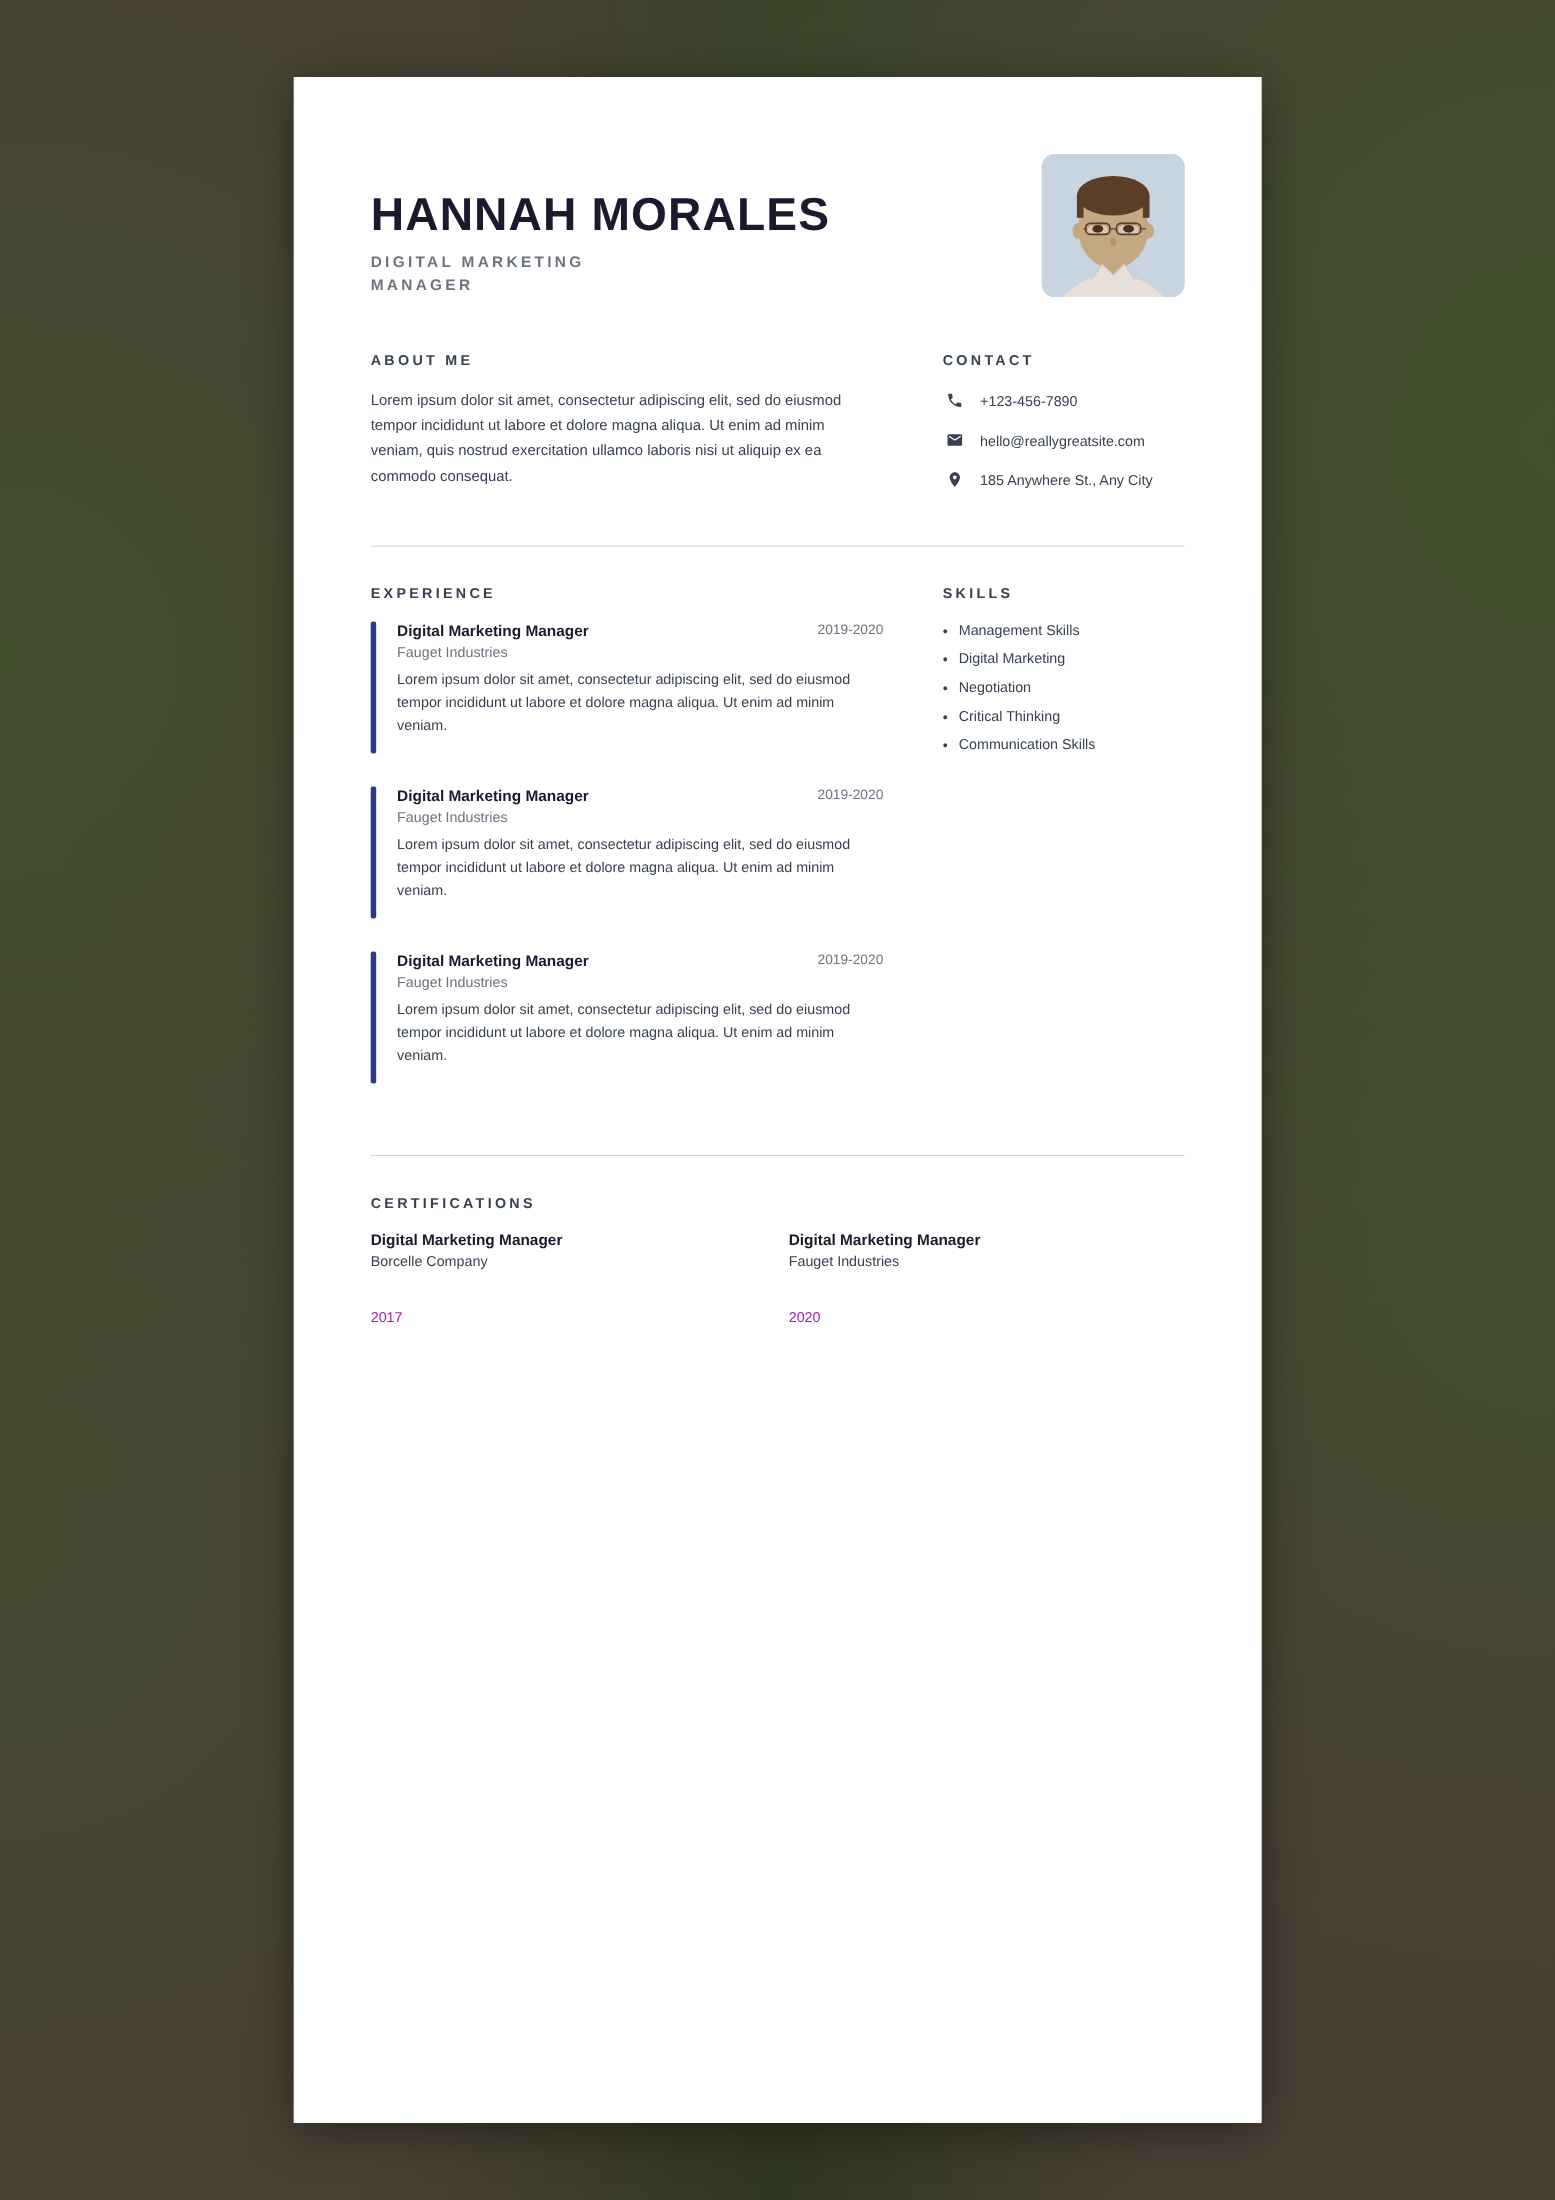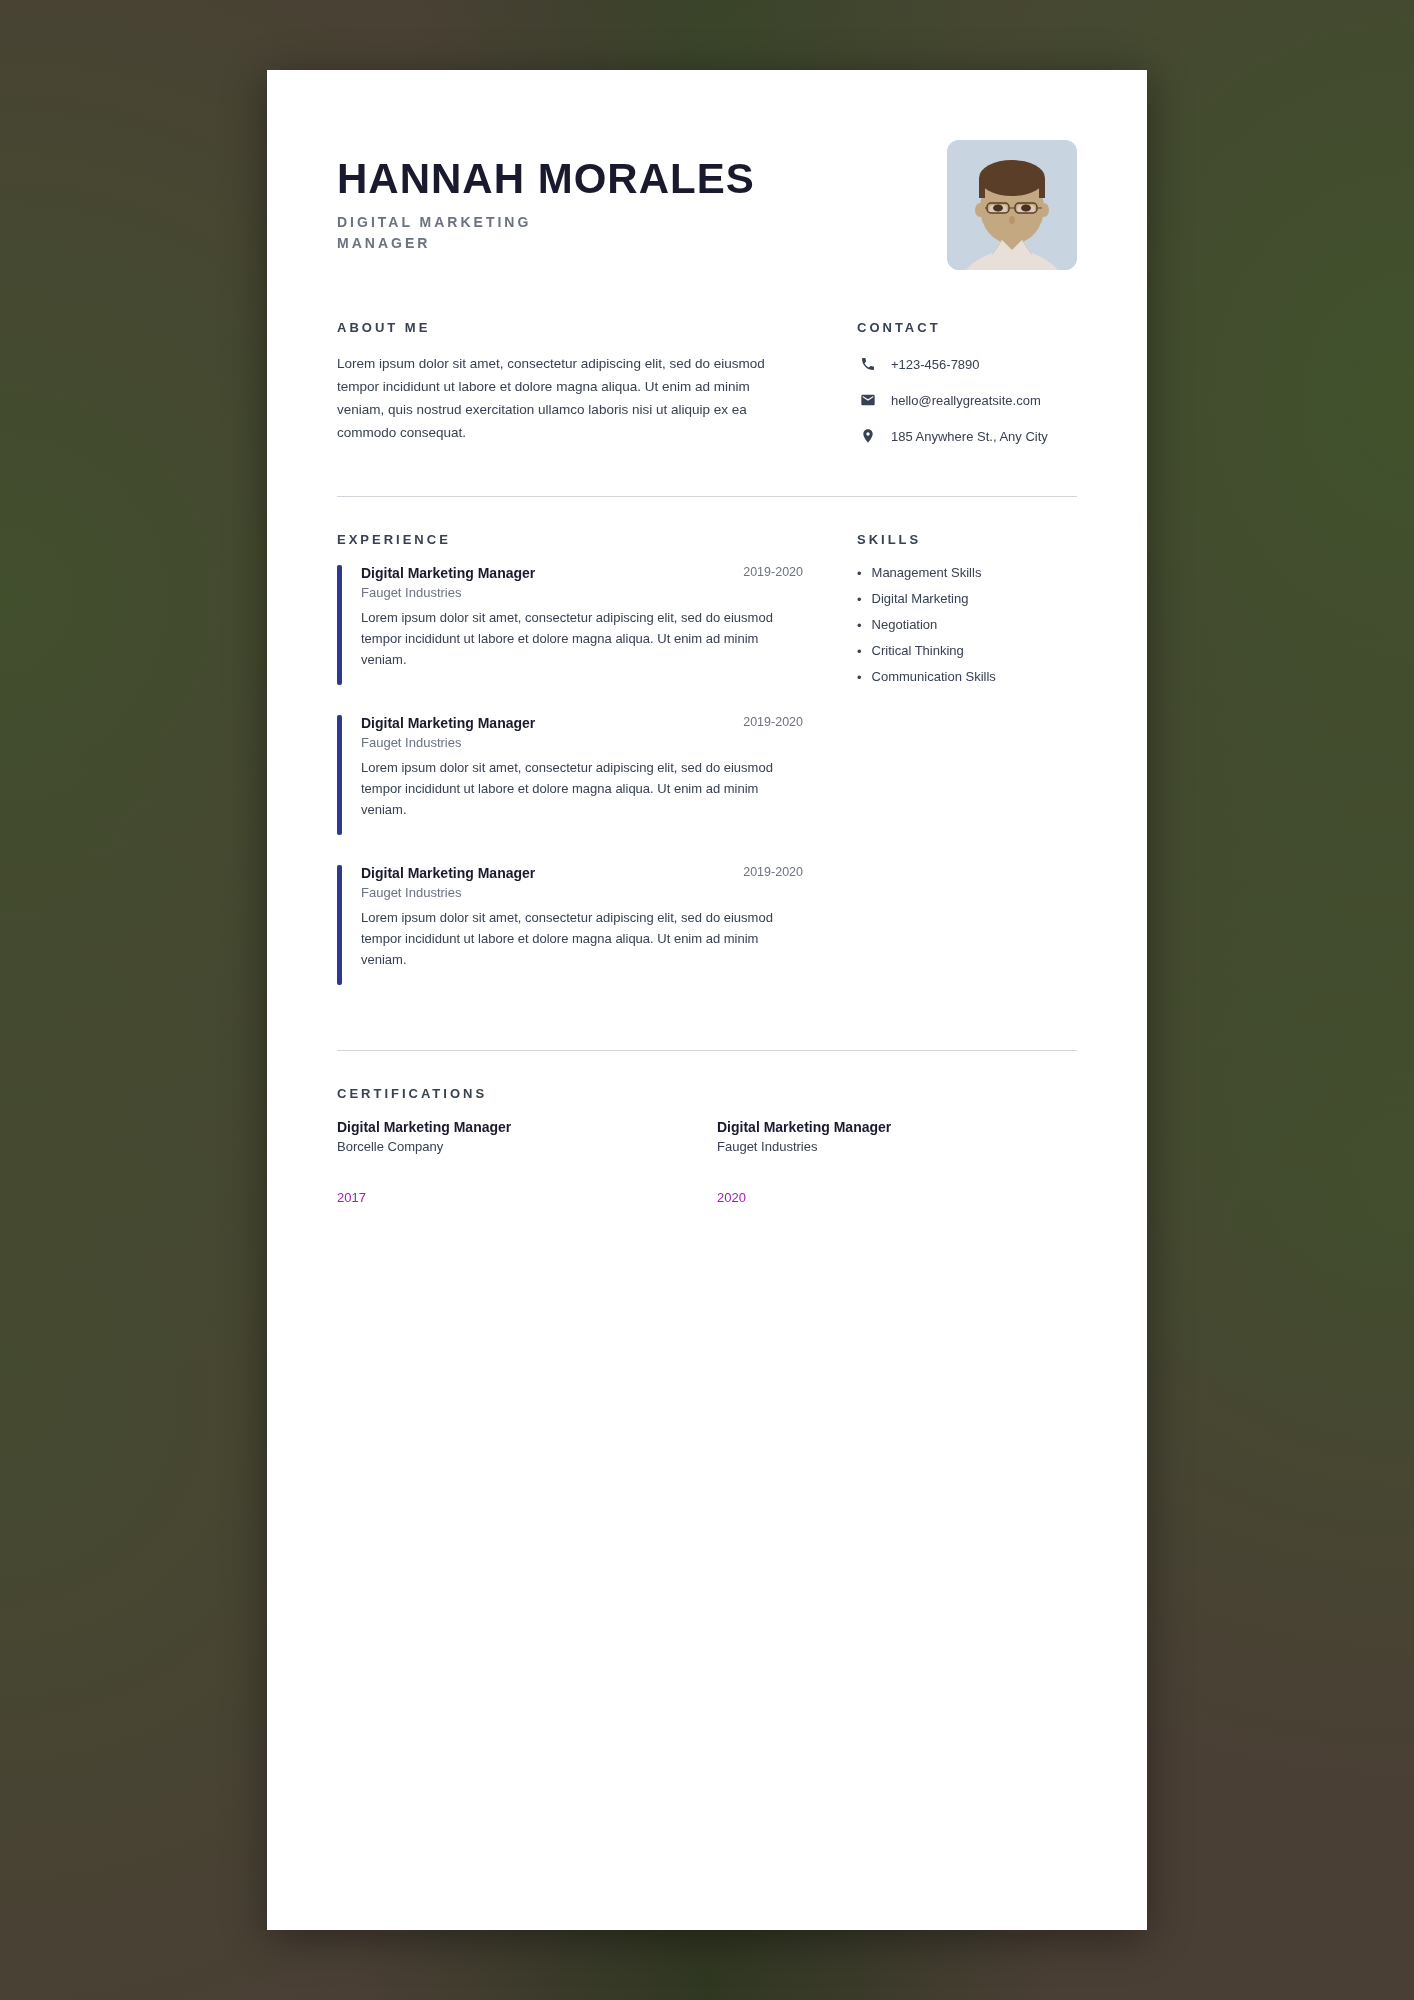--- a/index.html
+++ b/index.html
@@ -39,21 +39,21 @@
       min-height: 1860px;
       background: #ffffff;
       padding: 70px 70px 80px 70px;
       box-shadow: 0 8px 40px rgba(0,0,0,0.4);
     }
 
     
     .header {
       display: flex;
       justify-content: space-between;
-      align-items: center;
+      align-items: flex-end;
       margin-bottom: 50px;
     }
 
     .header-left {}
 
     .name {
       font-size: 42px;
       font-weight: 900;
       color: #1a1a2e;
       letter-spacing: 1px;

